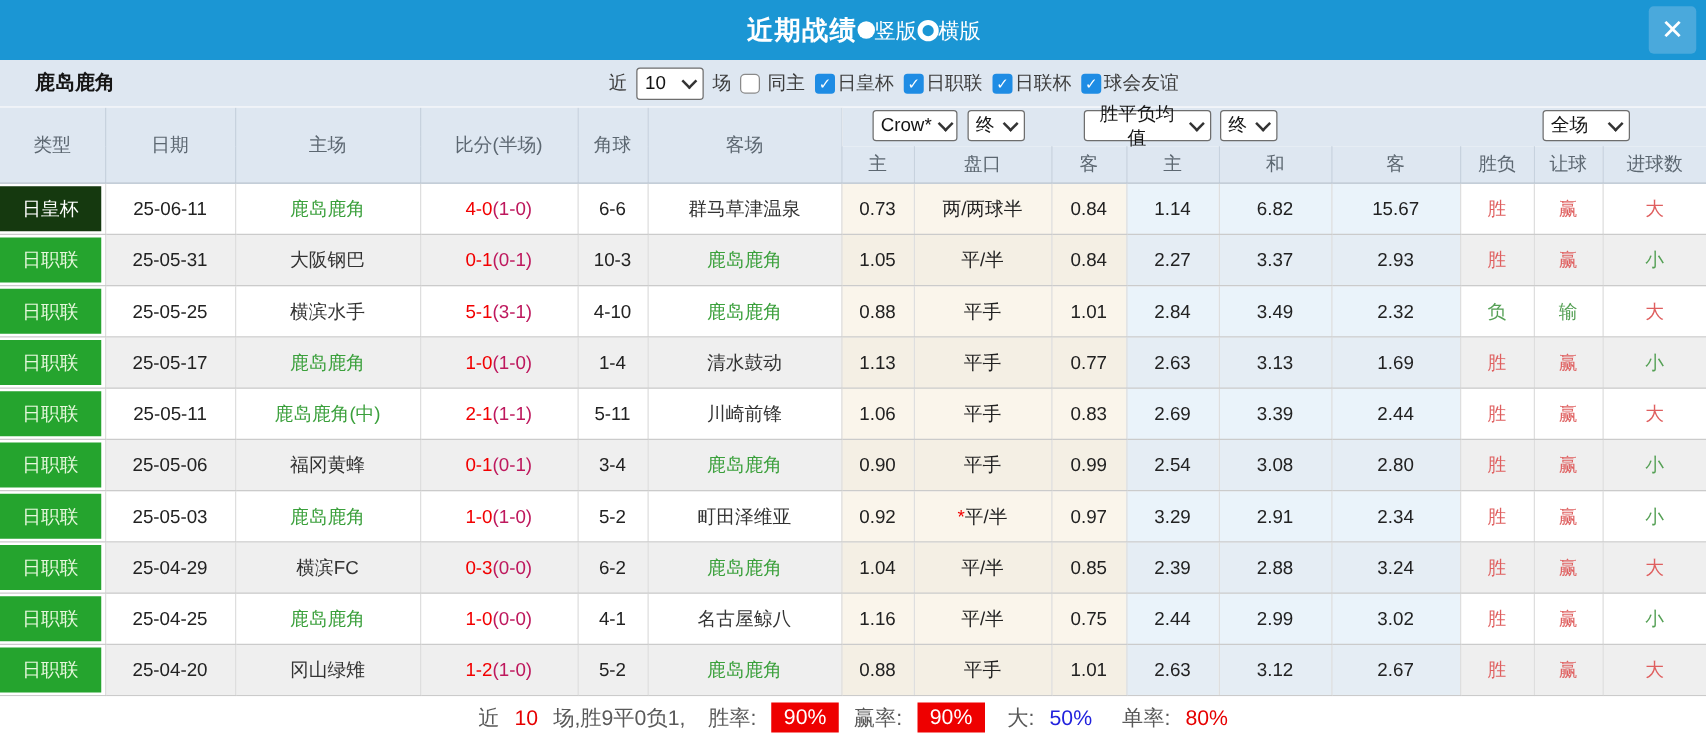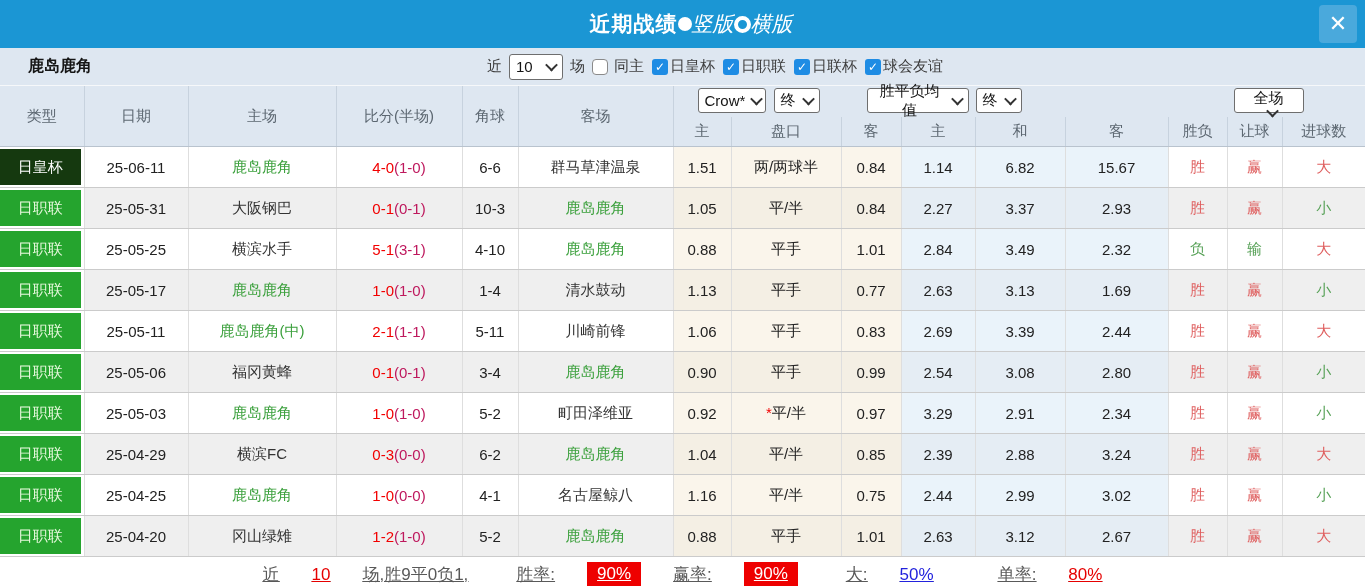--- a/index.html
+++ b/index.html
@@ -5,21 +5,21 @@
   html,body{margin:0;padding:0;}
   body{width:1365px;height:587px;font-family:"Liberation Sans","DejaVu Sans",sans-serif;background:#fff;overflow:hidden;}
   .app{width:1365px;height:587px;position:relative;background:#fff;}
 
   
   .titlebar{height:48px;background:#1b96d4;display:flex;align-items:center;justify-content:center;gap:0;position:relative;padding-left:17px;}
   .title{color:#fff;font-weight:bold;font-size:21px;letter-spacing:1px;}
   .radio{border-radius:50%;display:inline-block;box-sizing:border-box;}
   .radio.sel{width:14px;height:14px;background:#fff;}
   .radio.unsel{width:17px;height:17px;border:4px solid #fff;background:transparent;}
-  .radio-label{color:#fff;font-size:21px;font-style:italic;}
+  .radio-label{color:#fff;font-size:17px;}
   .close-btn{position:absolute;right:8px;top:5px;width:38px;height:38px;background:#4aa9dc;border-radius:4px;color:#fff;
     font-size:22px;font-weight:bold;display:flex;align-items:center;justify-content:center;cursor:pointer;}
 
   
   .filterbar{height:37px;background:#dee7f1;border-bottom:1px solid #f6f8fa;position:relative;display:flex;align-items:center;}
   .team-name{margin-left:28px;font-weight:bold;font-size:16px;color:#161616;}
   .filter-group{position:absolute;left:487px;top:0;height:100%;display:flex;align-items:center;font-size:15px;color:#3c3c3c;}
   .filter-group > *{flex:0 0 auto;}
   .fg-gap{width:7px;}
   .selbox{display:inline-flex;align-items:center;justify-content:space-between;background:#fff;border:1px solid #6e6e6e;
@@ -37,21 +37,21 @@
   thead .lh{border-right:1px solid #c7d2de;border-bottom:1px solid #b9c3ce;}
   thead .lh:first-child{border-left:none;margin-left:28px;}
   th.ddrow{height:29px;position:relative;border-bottom:none;}
   th.sub{height:27px;border-right:1px solid #c7d2de;border-bottom:1px solid #b9c3ce;}
   th.sub:last-child{border-right:none;}
   .hsel{position:absolute;top:2px;height:25px;font-size:15px;}
   .sel-crow{left:24px;width:68px;text-align:center;}
   .sel-final1{left:100px;width:46px;}
   .sel-avg{left:193px;width:102px;}
   .sel-final2{left:302px;width:46px;}
-  .sel-full{left:560px;width:70px;flex-direction:column;}
+  .sel-full{left:560px;width:70px;}
 
   tbody td{height:40px;border-bottom:1px solid #cbcbcb;border-right:1px solid #dedede;text-align:center;color:#222;padding:0;}
   tbody td:last-child{border-right:none;}
   tbody tr:nth-child(even) td{background:#efefef;}
   tbody td.c-cream{background:#faf5eb;}
   tbody tr:nth-child(even) td.c-cream{background:#f4efe4;}
   tbody td.c-blue{background:#eaf3fa;}
   tbody tr:nth-child(even) td.c-blue{background:#e5edf4;}
   td.c-type{background:#fff !important;}
   tbody tr:nth-child(even) td.c-type{background:#fff !important;}
@@ -62,21 +62,21 @@
   td.team.green{color:#3ba03c;}
   .ft{color:#f20000;}
   .ht{color:#be185d;}
   td.res.red{color:#df5f5f;}
   td.res.green{color:#55a055;}
   .star{color:#f20000;}
   td.num,.hcap{color:#222;}
 
   
   .summary{height:34px;display:flex;align-items:center;justify-content:center;font-size:17px;color:#595959;background:#fff;}
-  .summary span{margin:0 16px;text-decoration:underline;}
+  .summary span{margin:0 6px;}
   .badge{background:#ee0000;color:#fff;padding:2px 10px;margin:0 5px;}
   .red-text{color:#e60000;}
   .blue-text{color:#2222dd;}
 </style>
 </head>
 <body>
 
 <div class="app">
 
   <div class="titlebar">
@@ -189,21 +189,21 @@
     <tbody>
         <tr>
           <td class="c-type">
             <div class="type-badge type-cup">日皇杯</div>
           </td>
           <td>25-06-11</td>
           <td class="team green">鹿岛鹿角</td>
           <td class="score"><span class="ft">4-0</span><span class="ht">(1-0)</span></td>
           <td>6-6</td>
           <td class="team">群马草津温泉</td>
-          <td class="c-cream num">1.51</td>
+          <td class="c-cream num">0.73</td>
           <td class="c-cream hcap">两/两球半</td>
           <td class="c-cream num">0.84</td>
           <td class="c-blue num">1.14</td>
           <td class="c-blue num">6.82</td>
           <td class="c-blue num">15.67</td>
           <td class="res red">胜</td>
           <td class="res red">赢</td>
           <td class="res red">大</td>
         </tr>
         <tr>

